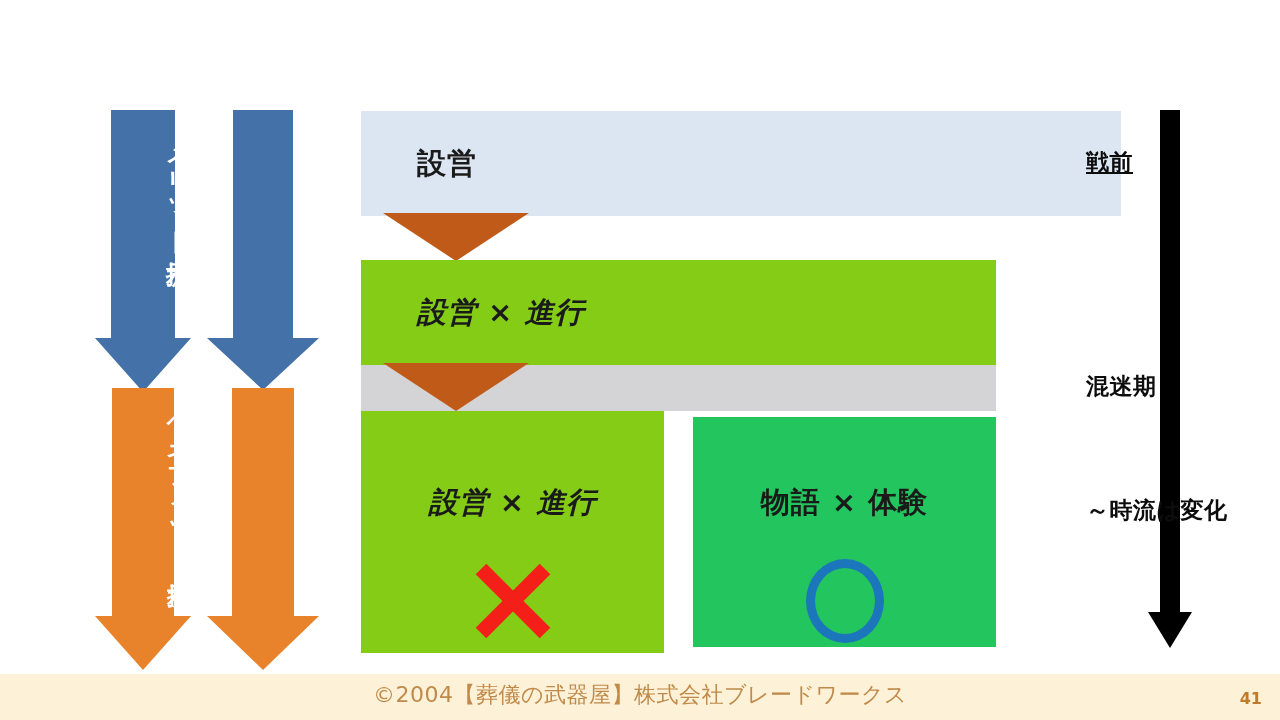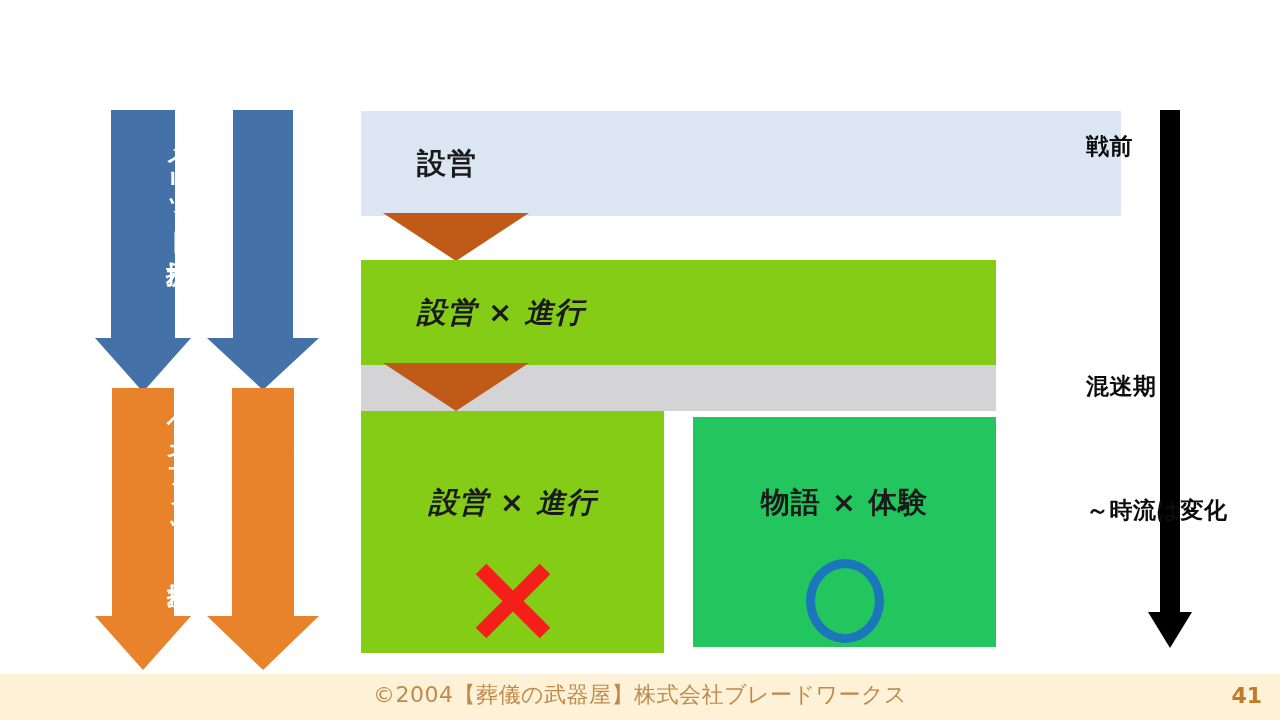--- a/index.html
+++ b/index.html
@@ -167,21 +167,21 @@
     width: 1280px;
     text-align: center;
     font-size: 22px;
     color: #C08A4A;
     letter-spacing: 0.5px;
   }
   .footer-page {
     position: absolute;
     right: 18px;
     bottom: 12px;
-    font-size: 22px;
+    font-size: 16px;
     font-weight: bold;
     color: #C07A28;
   }
 </style>
 </head>
 <body>
 
 <div id="slide">
 
 
@@ -236,21 +236,21 @@
   </div>
 
   <div class="block blk-cream" style="left:693px; top:417px; width:303px; height:230px; display:block;">
     <div class="btxt" style="position:absolute; left:50%; transform:translateX(-50%); top:66px;">物語 × 体験</div>
     <div class="mark-o" style="left:113px; top:142px;"></div>
   </div>
 
   <div class="tl-shaft" style="left:1160px; top:110px; width:20px; height:508px;"></div>
   <div class="tl-head" style="left:1148px; top:612px;"></div>
 
-  <div class="tl-label" style="left:1086px; top:132px;">戦前</div>
+  <div class="tl-label" style="left:1086px; top:148px;text-decoration:underline;">戦前</div>
   <div class="tl-label" style="left:1086px; top:372px;">混迷期</div>
   <div class="tl-label" style="left:1086px; top:496px;">～時流は変化</div>
 
   <div class="footer-band"></div>
   <div class="footer-text">©2004【葬儀の武器屋】株式会社ブレードワークス</div>
   <div class="footer-page">41</div>
 
 </div>
 
 </body></html>

